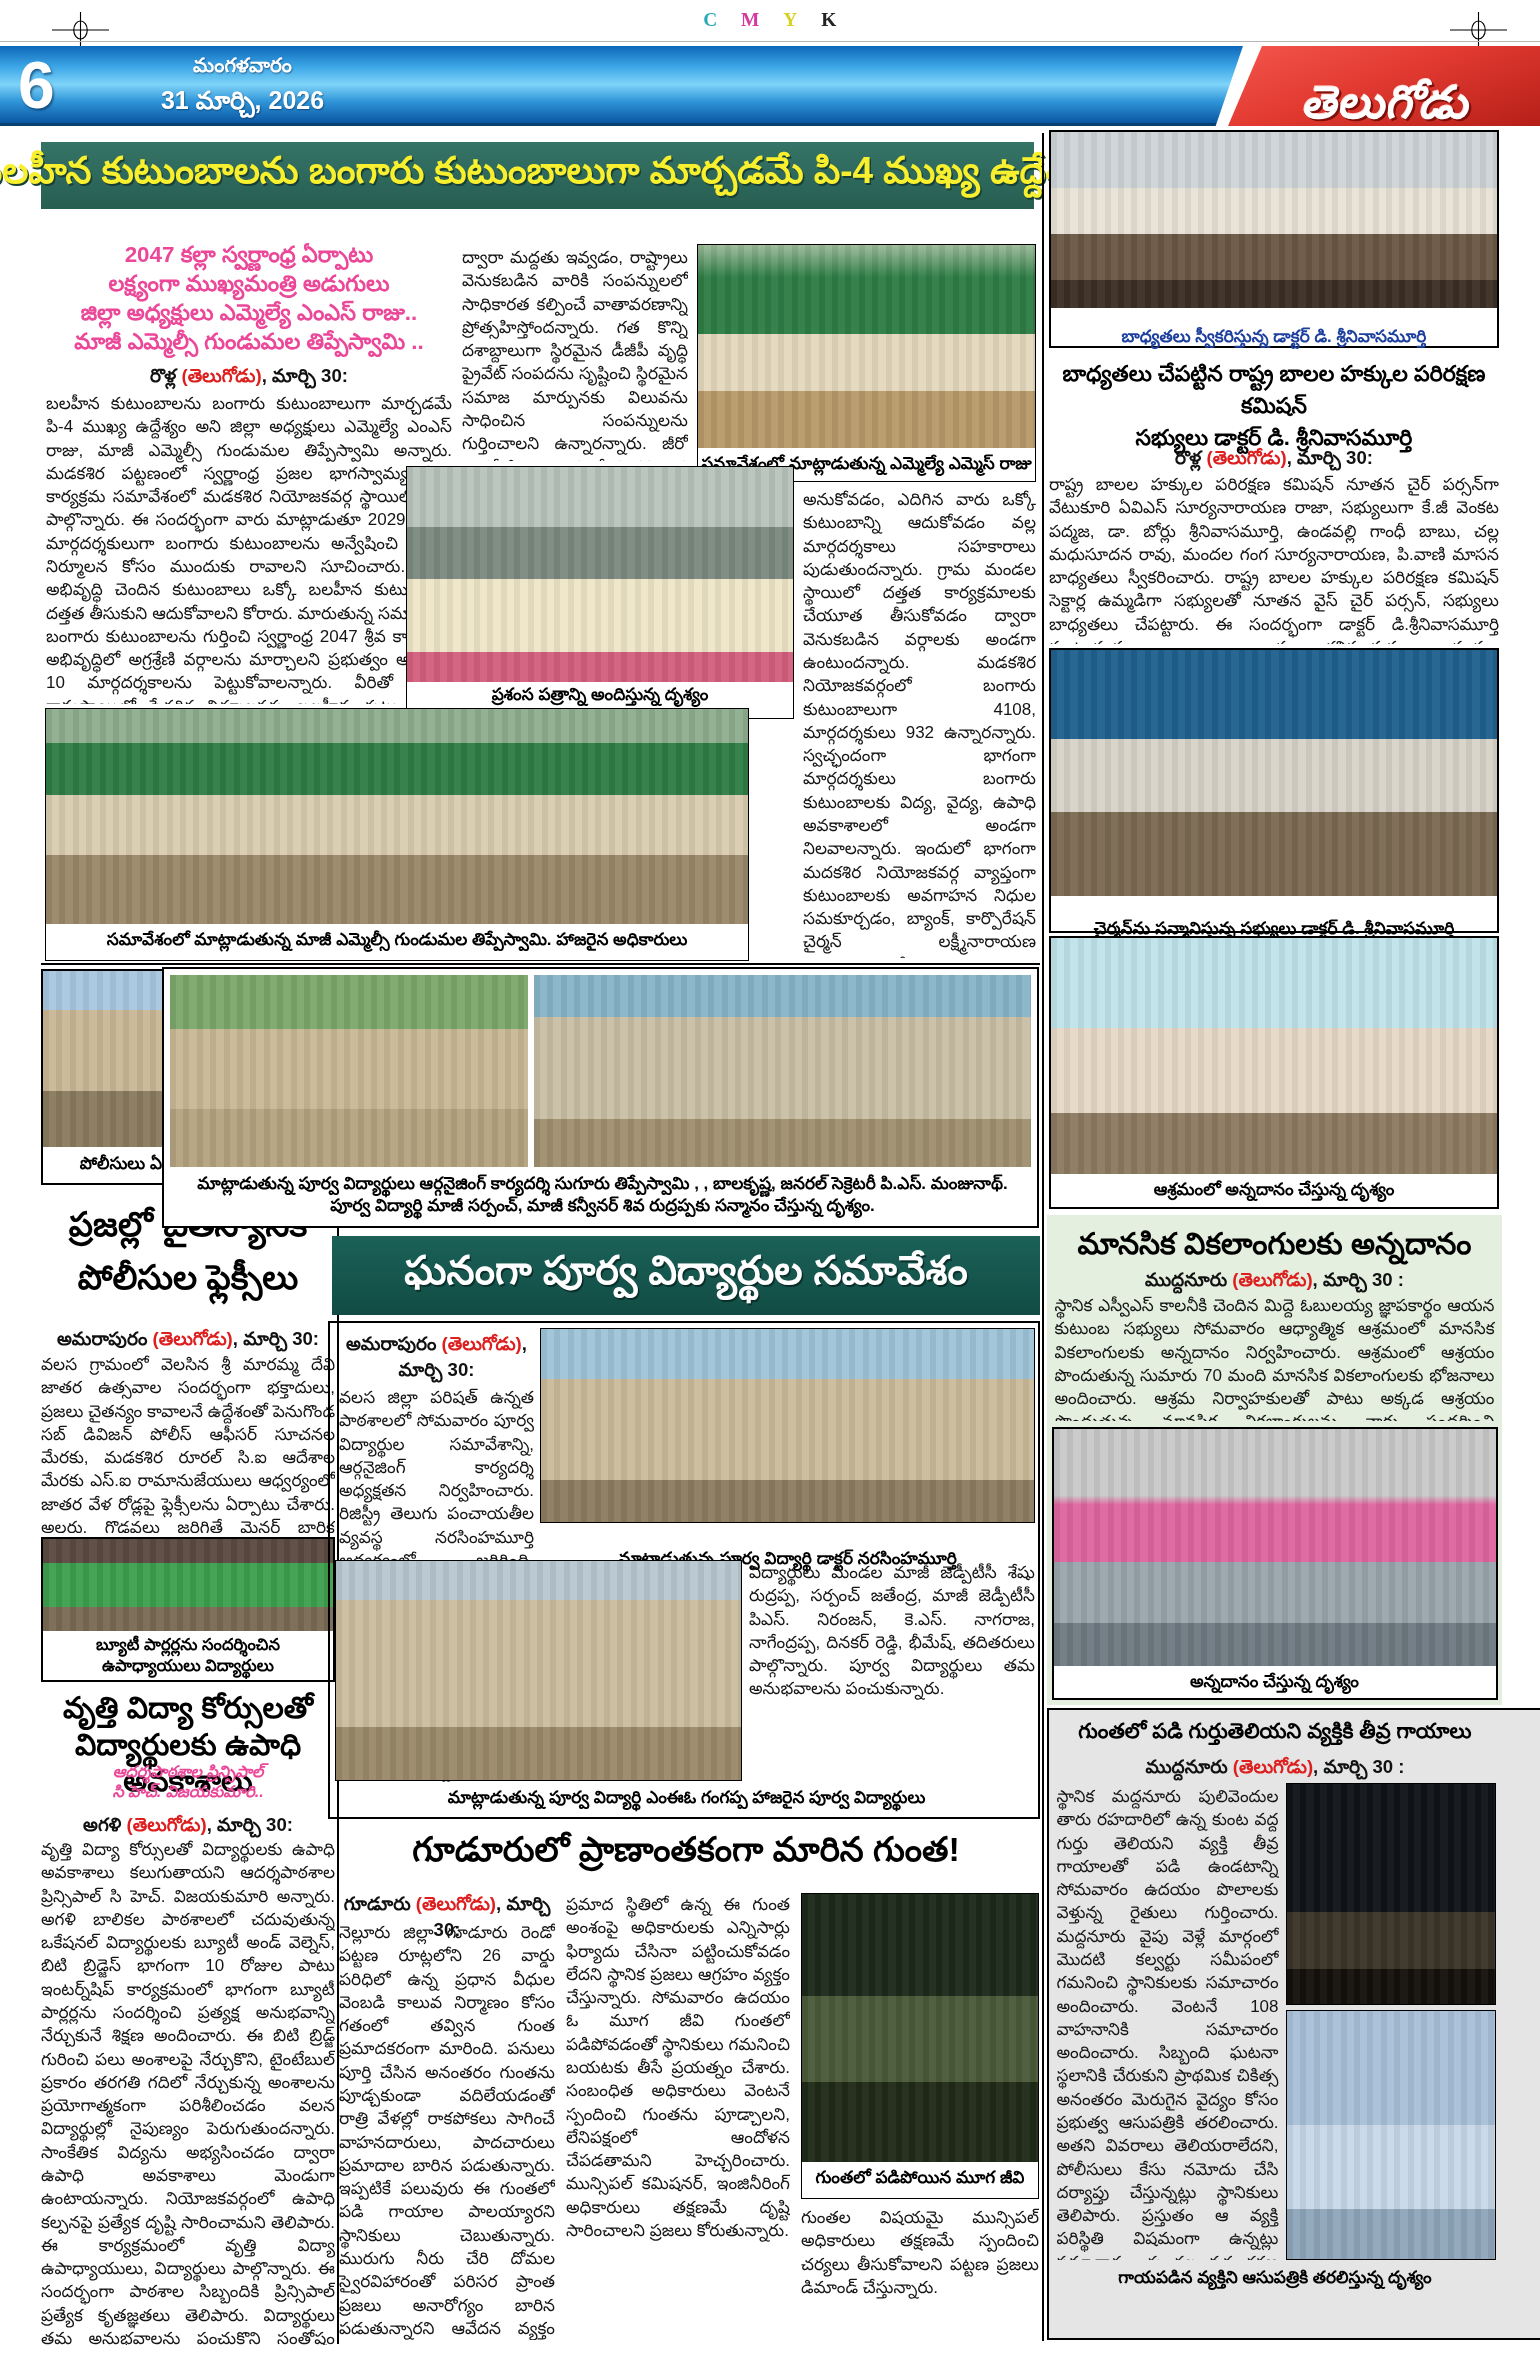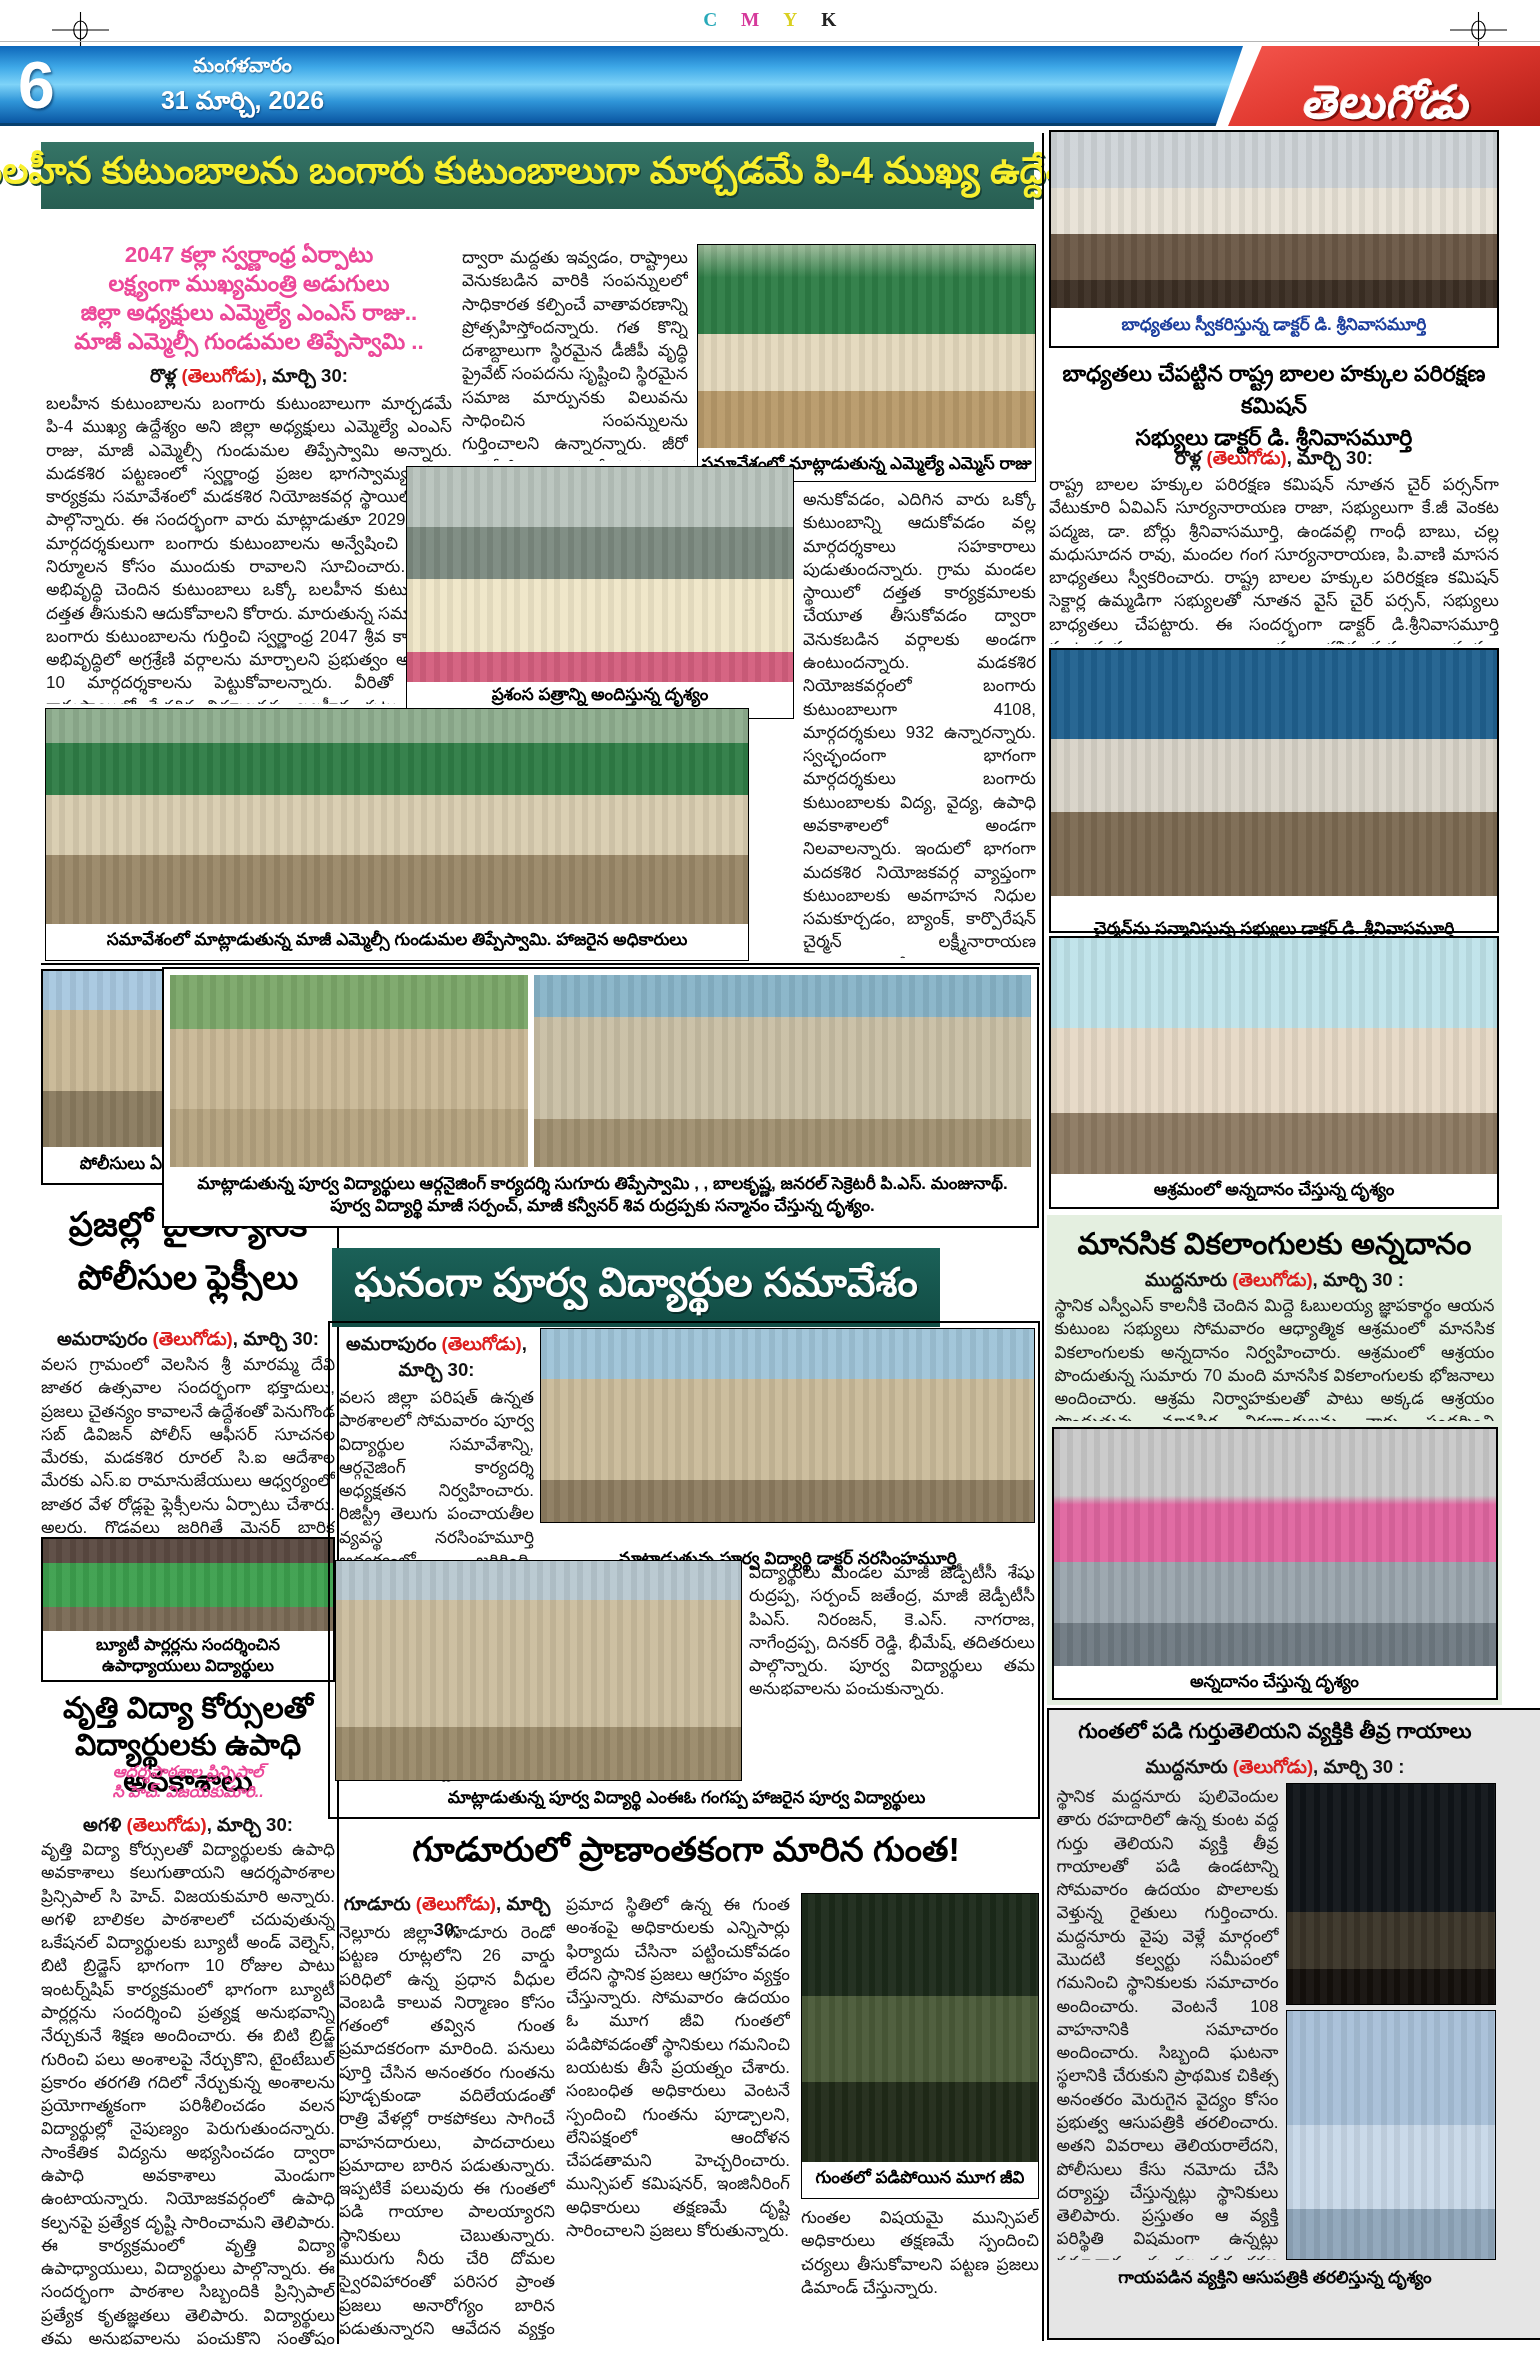--- a/index.html
+++ b/index.html
@@ -149,21 +149,21 @@
 
   <div class="abs pbox" style="left:162px;top:967px;width:877px;height:261px;">
     <div class="photo" style="position:absolute;left:6px;top:6px;width:358px;height:192px;background:linear-gradient(180deg,#7ca86a 0 28%,#c9b896 28% 70%,#b5a37f 70%);"></div>
     <div class="photo" style="position:absolute;left:370px;top:6px;width:497px;height:192px;background:linear-gradient(180deg,#88b4c8 0 22%,#c9bfa5 22% 75%,#a09070 75%);"></div>
     <div class="cap" style="position:absolute;left:6px;top:204px;width:865px;font-size:17px;">
       <div>మాట్లాడుతున్న పూర్వ విద్యార్థులు  ఆర్గనైజింగ్ కార్యదర్శి సుగూరు తిప్పేస్వామి , , బాలకృష్ణ, జనరల్ సెక్రెటరీ పి.ఎస్. మంజునాథ్.</div>
       <div>పూర్వ విద్యార్థి మాజీ సర్పంచ్, మాజీ కన్వీనర్ శివ రుద్రప్పకు  సన్మానం చేస్తున్న దృశ్యం.</div>
     </div>
   </div>
 
-  <div class="abs tealbar t2" style="left:332px;top:1236px;width:608px;height:79px;margin-top:12px;">
+  <div class="abs tealbar t2" style="left:332px;top:1236px;width:708px;height:79px;">
     <span>ఘనంగా పూర్వ విద్యార్థుల సమావేశం</span>
   </div>
 
   <div class="abs" style="left:328px;top:1321px;width:712px;height:498px;border:2.2px solid #000;box-sizing:border-box;">
     <div class="dl" style="position:absolute;left:9px;top:10.4px;width:195px;">
       <span>అమరాపురం </span><span class="red">(తెలుగోడు)</span><span>, మార్చి 30:</span>
     </div>
     <div class="body" style="position:absolute;left:9px;top:63px;width:195px;height:396px;">వలస జిల్లా పరిషత్ ఉన్నత పాఠశాలలో సోమవారం పూర్వ విద్యార్థుల సమావేశాన్ని, ఆర్గనైజింగ్ కార్యదర్శి అధ్యక్షతన నిర్వహించారు. రిజిస్ట్రీ తెలుగు పంచాయతీల వ్యవస్థ నరసింహమూర్తి ఆధ్వర్యంలో జరిగింది. సుమారు 15 సంవత్సరాల క్రితం ఈ పాఠశాలలో చదివిన పూర్వ విద్యార్థులు సమావేశంలో పాల్గొని తమ జ్ఞాపకాలను పంచుకున్నారు. పాఠశాల అభివృద్ధికి తమ వంతు సహకారం అందిస్తామని హామీ ఇచ్చారు. ఎంతో, ప్రొఫెసర్ రంగస్వామి.., ఎంతక గంగన్న, డాక్టర్ బాలాజీ, మాజీ సర్పంచ్ చంద్రశేఖర్, పి.ఎస్. మంజునాథ్, డాక్టర్ తదితరులు మాట్లాడారు. వీరు గత 30 సంవత్సరాల నుంచి వివిధ ప్రాంతాలలో స్థిరపడ్డారు.</div>
     <div class="photo" style="position:absolute;left:210px;top:4.5px;width:495px;height:195px;background:linear-gradient(180deg,#9fc4d8 0 26%,#cabb9a 26% 78%,#8d7c60 78%);border:1.5px solid #000;box-sizing:border-box;"></div>
     <div class="cap" style="position:absolute;left:210px;top:208px;width:495px;margin-top:17px;">మాట్లాడుతున్న పూర్వ విద్యార్థి డాక్టర్ నరసింహమూర్తి</div>
@@ -179,21 +179,21 @@
   <div class="abs body" style="left:339px;top:1921px;width:216px;height:419px;">నెల్లూరు జిల్లా గూడూరు రెండో పట్టణ రూట్లలోని 26 వార్డు పరిధిలో ఉన్న ప్రధాన వీధుల వెంబడి కాలువ నిర్మాణం కోసం గతంలో తవ్విన గుంత ప్రమాదకరంగా మారింది. పనులు పూర్తి చేసిన అనంతరం గుంతను పూడ్చకుండా వదిలేయడంతో రాత్రి వేళల్లో రాకపోకలు సాగించే వాహనదారులు, పాదచారులు ప్రమాదాల బారిన పడుతున్నారు. ఇప్పటికే పలువురు ఈ గుంతలో పడి గాయాల పాలయ్యారని స్థానికులు చెబుతున్నారు. మురుగు నీరు చేరి దోమల స్వైరవిహారంతో పరిసర ప్రాంత ప్రజలు అనారోగ్యం బారిన పడుతున్నారని ఆవేదన వ్యక్తం చేస్తున్నారు.</div>
   <div class="abs body" style="left:566px;top:1893px;width:224px;height:447px;">ప్రమాద స్థితిలో ఉన్న ఈ గుంత అంశంపై అధికారులకు ఎన్నిసార్లు ఫిర్యాదు చేసినా పట్టించుకోవడం లేదని స్థానిక ప్రజలు ఆగ్రహం వ్యక్తం చేస్తున్నారు. సోమవారం ఉదయం ఓ మూగ జీవి గుంతలో పడిపోవడంతో స్థానికులు గమనించి బయటకు తీసే ప్రయత్నం చేశారు. సంబంధిత అధికారులు వెంటనే స్పందించి గుంతను పూడ్చాలని, లేనిపక్షంలో ఆందోళన చేపడతామని హెచ్చరించారు. మున్సిపల్ కమిషనర్, ఇంజినీరింగ్ అధికారులు తక్షణమే దృష్టి సారించాలని ప్రజలు కోరుతున్నారు.</div>
   <div class="abs pbox" style="left:801px;top:1893px;width:238px;height:306px;border-width:1.5px;">
     <div class="photo" style="width:100%;height:268px;background:linear-gradient(180deg,#1c2a1a 0 38%,#4a5a38 38% 70%,#202a18 70%);"></div>
     <div class="cap" style="padding-top:4.5px;">గుంతలో పడిపోయిన మూగ జీవి</div>
   </div>
   <div class="abs body" style="left:801px;top:2206px;width:238px;height:134px;">గుంతల విషయమై మున్సిపల్ అధికారులు తక్షణమే స్పందించి చర్యలు తీసుకోవాలని పట్టణ ప్రజలు డిమాండ్ చేస్తున్నారు.</div>
 
   <div class="abs pbox" style="left:1049px;top:130px;width:450px;height:218px;">
     <div class="photo" style="width:100%;height:176px;background:linear-gradient(180deg,#cfd4d8 0 32%,#e8e2d6 32% 58%,#6b5846 58% 84%,#3c2f24 84%);"></div>
-    <div class="cap blue" style="padding-top:6px;">బాధ్యతలు స్వీకరిస్తున్న డాక్టర్ డి. శ్రీనివాసమూర్తి</div>
+    <div class="cap blue" style="padding-top:18px;">బాధ్యతలు స్వీకరిస్తున్న డాక్టర్ డి. శ్రీనివాసమూర్తి</div>
   </div>
   <div class="abs hl" style="left:1049px;top:358px;width:450px;font-size:22px;line-height:1.45;">
     <div>బాధ్యతలు చేపట్టిన రాష్ట్ర బాలల హక్కుల పరిరక్షణ కమిషన్</div>
     <div>సభ్యులు డాక్టర్ డి. శ్రీనివాసమూర్తి</div>
   </div>
   <div class="abs dl" style="left:1049px;top:447px;width:450px;">
     <span>రొళ్ల </span><span class="red">(తెలుగోడు)</span><span>, మార్చి 30:</span>
   </div>
   <div class="abs body" style="left:1049px;top:473px;width:450px;height:171px;">రాష్ట్ర బాలల హక్కుల పరిరక్షణ కమిషన్ నూతన చైర్ పర్సన్‌గా వేటుకూరి ఏవిఎస్ సూర్యనారాయణ రాజా, సభ్యులుగా కే.జీ వెంకట పద్మజ, డా. బోర్లు శ్రీనివాసమూర్తి, ఉండవల్లి గాంధీ బాబు, చల్ల మధుసూదన రావు, మందల గంగ సూర్యనారాయణ, పి.వాణి మాసన బాధ్యతలు స్వీకరించారు. రాష్ట్ర బాలల హక్కుల పరిరక్షణ కమిషన్ సెక్టార్ల ఉమ్మడిగా సభ్యులతో నూతన వైస్ చైర్ పర్సన్, సభ్యులు బాధ్యతలు చేపట్టారు. ఈ సందర్భంగా డాక్టర్ డి.శ్రీనివాసమూర్తి మాట్లాడుతూ బాలల బంగారు భవిష్యత్తుకు బాధ్యతగా పనిచేస్తామన్నారు. సభ్యులు సమన్వయంతో బాలల హక్కుల పరిరక్షణకు కృషి చేస్తామన్నారు. బాల కార్మిక వ్యవస్థ నిర్మూలన, బాల్య వివాహాల అరికట్టడం, చైల్డ్ ఫ్రెండ్లీ స్టేషన్ ఆంధ్రప్రదేశ్‌కి నిలయమవుతామన్నారు. బాలల హక్కులకు భంగం కలిగించే వారిపై వెనుకాడక చర్యలు తీసుకుంటామని ప్రజలను కోరారు.</div>
 

